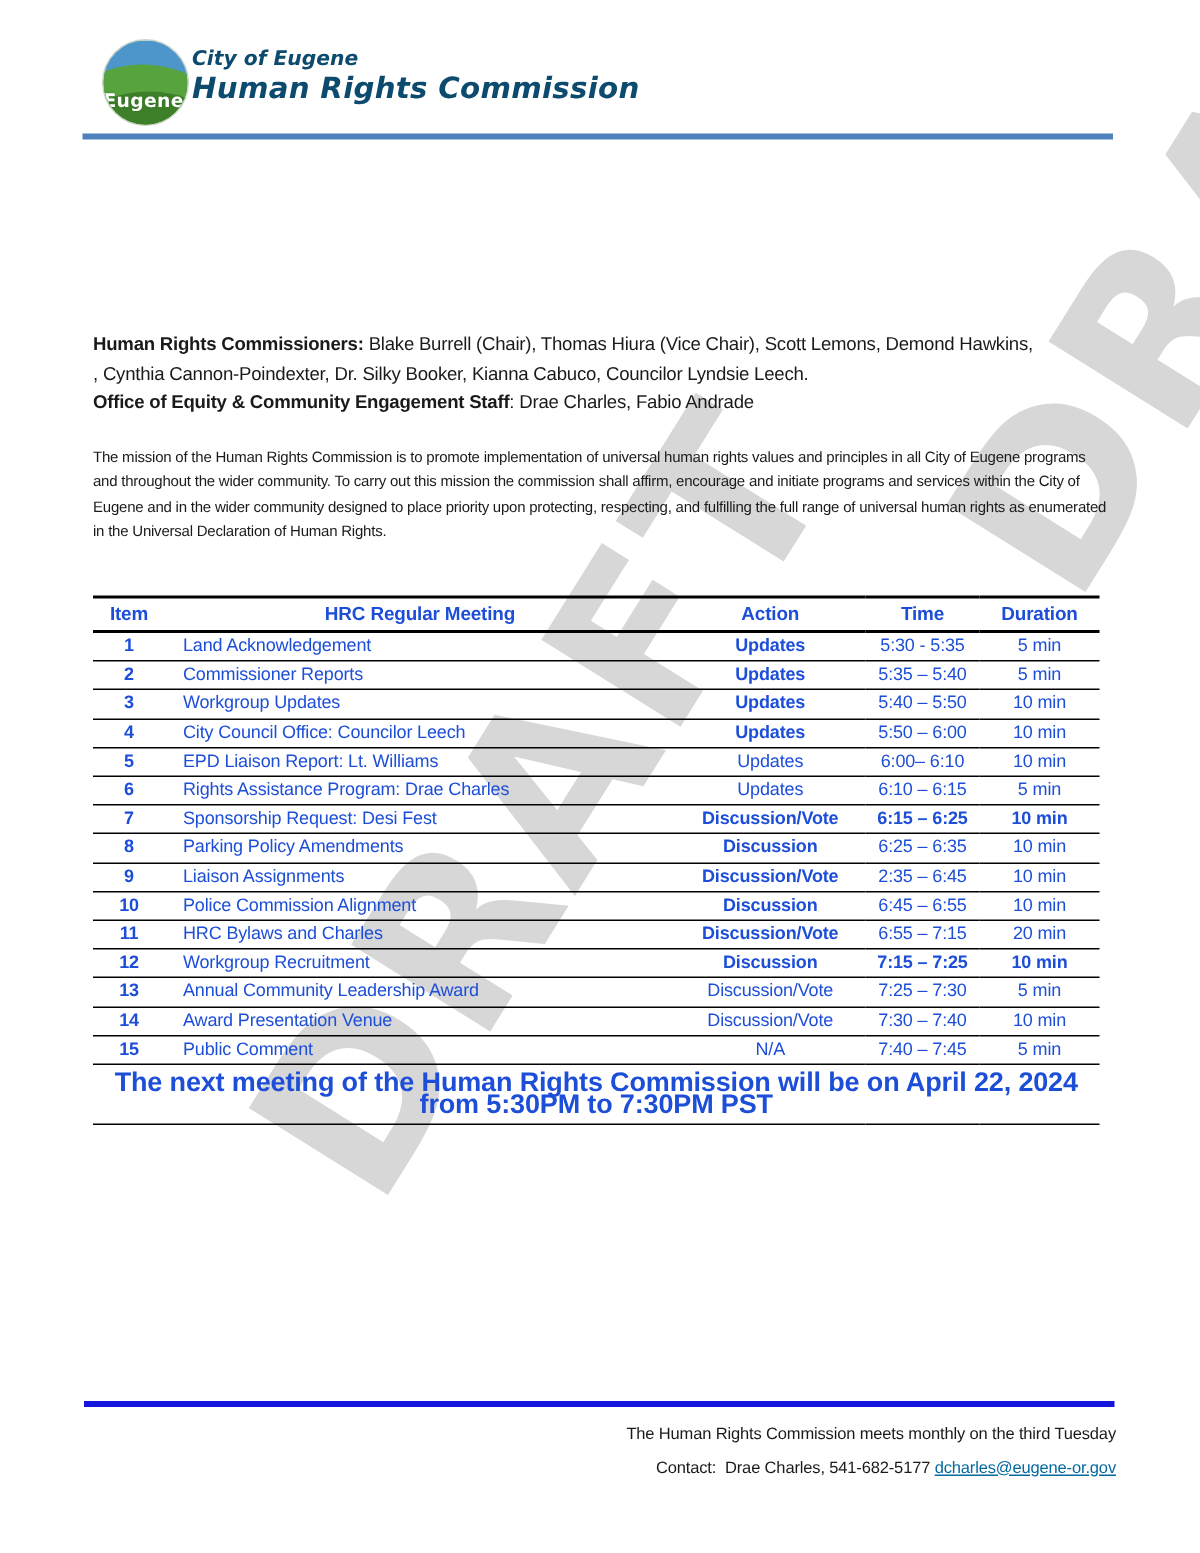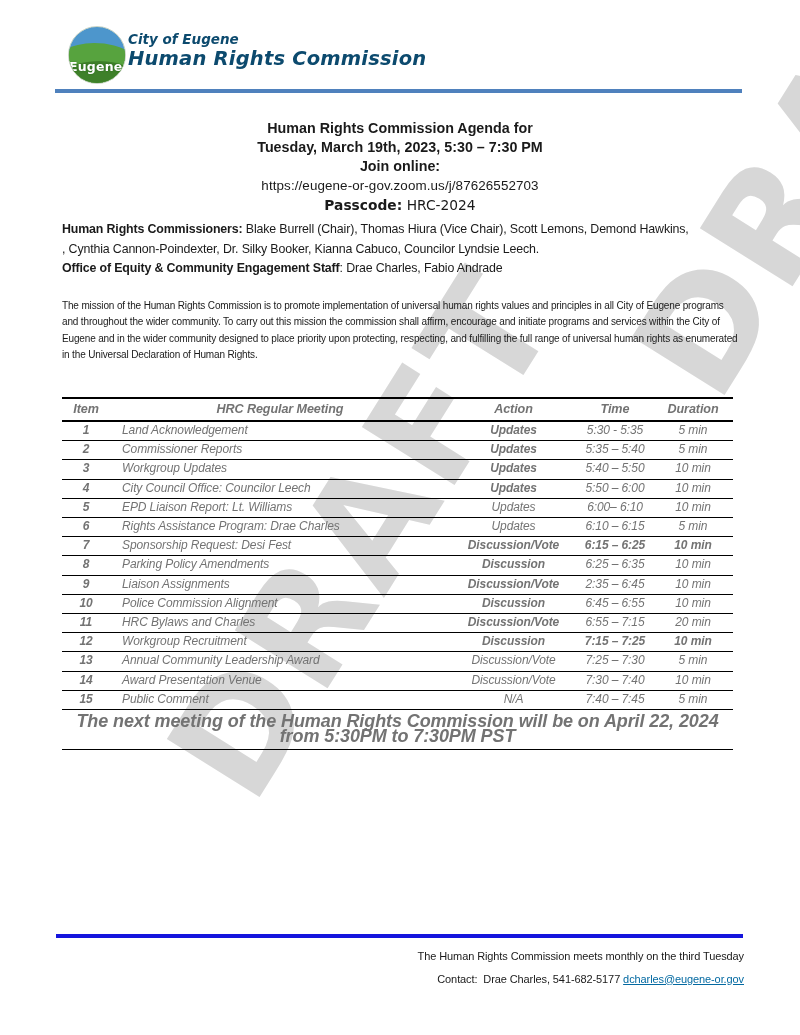--- a/index.html
+++ b/index.html
@@ -57,21 +57,21 @@
   .people { left:62px; top:220px; width:690px; font-size:12.4px; line-height:19.5px; letter-spacing:-0.15px; }
   .people .pline { white-space:nowrap; }
   .people b { letter-spacing:-0.15px; }
 
   
   .mission { left:62px; top:298px; width:678px; font-size:10px; line-height:16.4px; letter-spacing:-0.15px; text-align:left; }
 
   
   .agenda-wrap { left:62px; top:397px; width:671px; }
   table.agenda { width:671px; border-collapse:collapse; table-layout:fixed;
-    font-size:12px; letter-spacing:-0.1px; color:#737373;font-style:italic; }
+    font-size:12px; letter-spacing:-0.1px; color:#1d4ed8; }
   table.agenda col.c-item { width:48px; }
   table.agenda col.c-title { width:340px; }
   table.agenda col.c-action { width:127px; }
   table.agenda col.c-time { width:76px; }
   table.agenda col.c-dur { width:80px; }
   table.agenda th {
     font-size:12.6px; font-weight:bold; text-align:center;
     padding:2px 0 3px; border-top:2px solid #000; border-bottom:2px solid #000;
     line-height:16px;
   }
@@ -106,27 +106,20 @@
       <div class="hill2"></div>
       <div class="logo-label">Eugene</div>
     </div>
     <div class="org-names">
       <div class="org-line1">City of Eugene</div>
       <div class="org-line2">Human Rights Commission</div>
     </div>
   </div>
   <div class="layer top-rule"></div>
 
-  <div class="layer title-block">
-    <div class="title-line">Human Rights Commission Agenda for</div>
-    <div class="title-line">Tuesday, March 19th, 2023, 5:30 – 7:30 PM</div>
-    <div class="title-line">Join online:</div>
-    <div class="zoom-url">https://eugene-or-gov.zoom.us/j/87626552703</div>
-    <div class="passcode-line"><span class="pc-label">Passcode:</span><span> HRC-2024</span></div>
-  </div>
 
   <div class="layer people">
     <div class="pline"><b>Human Rights Commissioners:</b><span> Blake Burrell (Chair), Thomas Hiura (Vice Chair), Scott Lemons, Demond Hawkins,</span></div>
     <div class="pline">, Cynthia Cannon-Poindexter, Dr. Silky Booker, Kianna Cabuco, Councilor Lyndsie Leech.</div>
     <div class="pline"><b>Office of Equity &amp; Community Engagement Staff</b><span>: Drae Charles, Fabio Andrade</span></div>
   </div>
 
   <div class="layer mission">The mission of the Human Rights Commission is to promote implementation of universal human rights values and principles in all City of Eugene programs and throughout the wider community. To carry out this mission the commission shall affirm, encourage and initiate programs and services within the City of Eugene and in the wider community designed to place priority upon protecting, respecting, and fulfilling the full range of universal human rights as enumerated in the Universal Declaration of Human Rights.</div>
 
   <div class="layer agenda-wrap">

